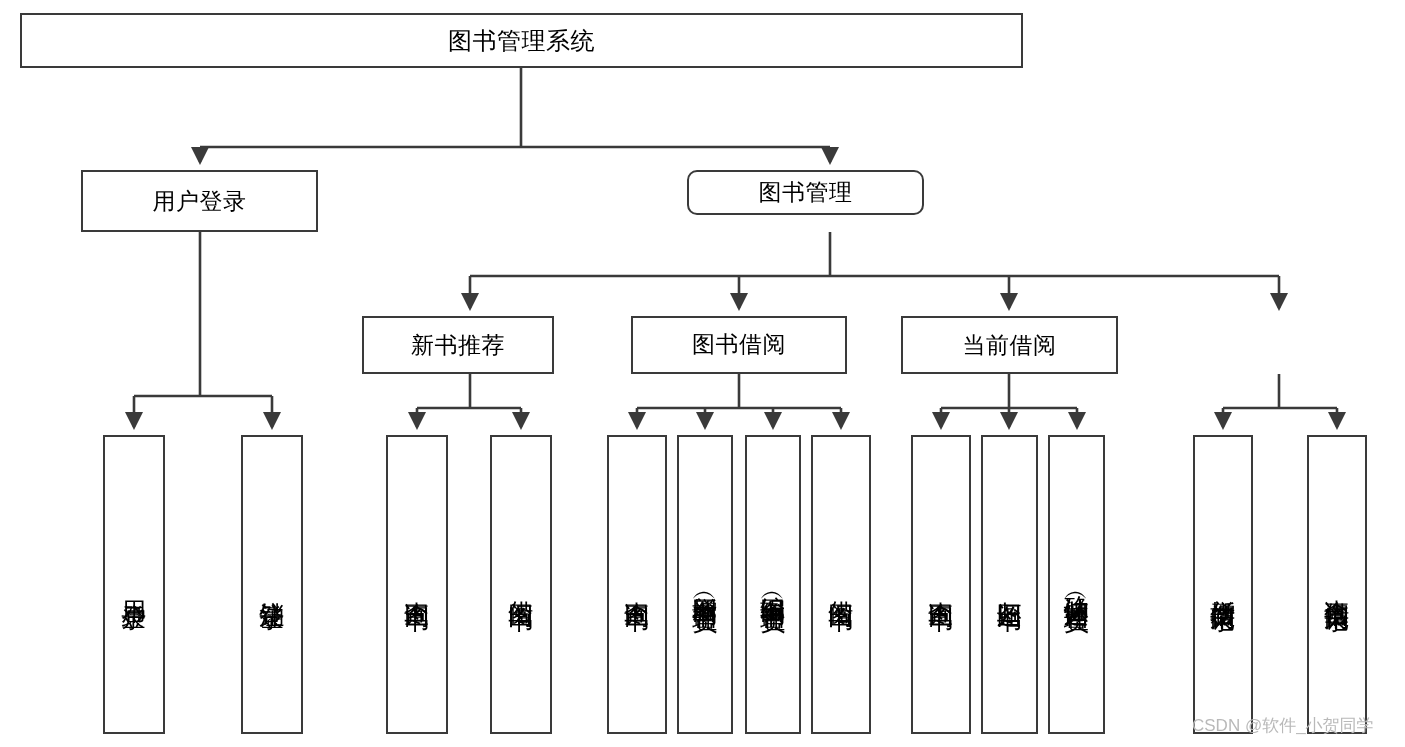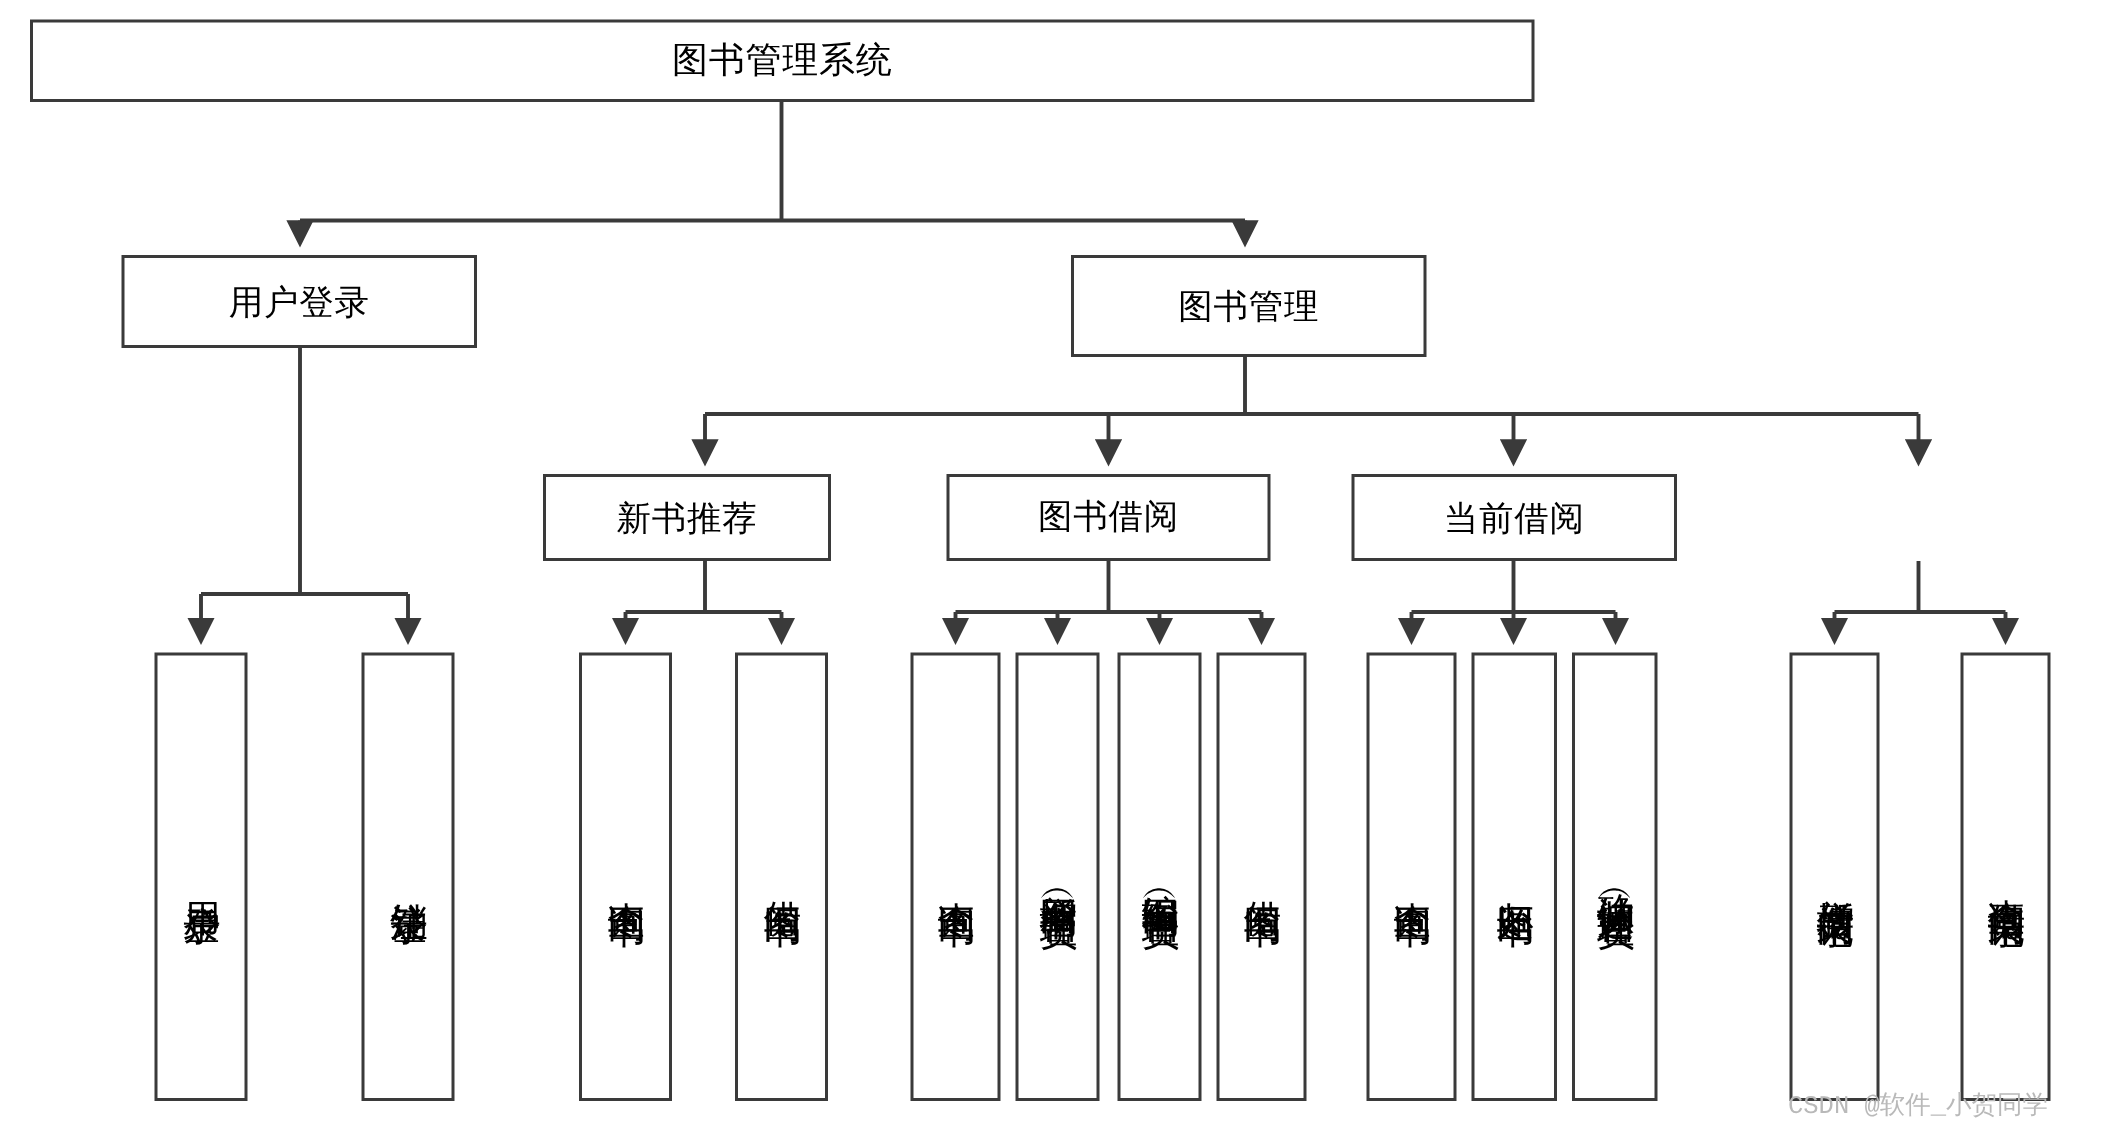--- a/index.html
+++ b/index.html
@@ -64,22 +64,21 @@
     line-height: 1.05;
     letter-spacing: 2px;
     max-height: 100%;
   }
   .watermark {
     position: absolute;
     color: #b9b9b9;
     font-size: 17px;
     white-space: nowrap;
     z-index: 3;
-    font-family: Liberation Mono, monospace;
-    margin-top: 11px;
+    font-family: Liberation Sans, sans-serif;
   }
 </style>
 </head>
 <body>
 
 <div id="canvas">
 
   <svg id="edges" viewBox="0 0 1405 747" width="1405" height="747" xmlns="http://www.w3.org/2000/svg">
     <defs>
       <marker id="arrow" viewBox="0 0 12 12" refX="10" refY="6" markerWidth="7" markerHeight="7" orient="auto-start-reverse">
@@ -130,21 +129,21 @@
     </g>
   </svg>
 
   <div class="node horiz root" style="left:20px; top:13px; width:1003px; height:55px;">
     <span class="label">图书管理系统</span>
   </div>
 
   <div class="node horiz" style="left:81px; top:170px; width:237px; height:62px;">
     <span class="label">用户登录</span>
   </div>
-  <div class="node horiz" style="left:714px; top:170px; width:237px; height:68px;">
+  <div class="node horiz" style="left:687px; top:170px; width:237px; height:45px;border-radius:10px;">
     <span class="label">图书管理</span>
   </div>
 
   <div class="node horiz" style="left:362px; top:316px; width:192px; height:58px;">
     <span class="label">新书推荐</span>
   </div>
   <div class="node horiz" style="left:631px; top:316px; width:216px; height:58px;font-family:Liberation Serif, serif;">
     <span class="label">图书借阅</span>
   </div>
   <div class="node horiz" style="left:901px; top:316px; width:217px; height:58px;">

